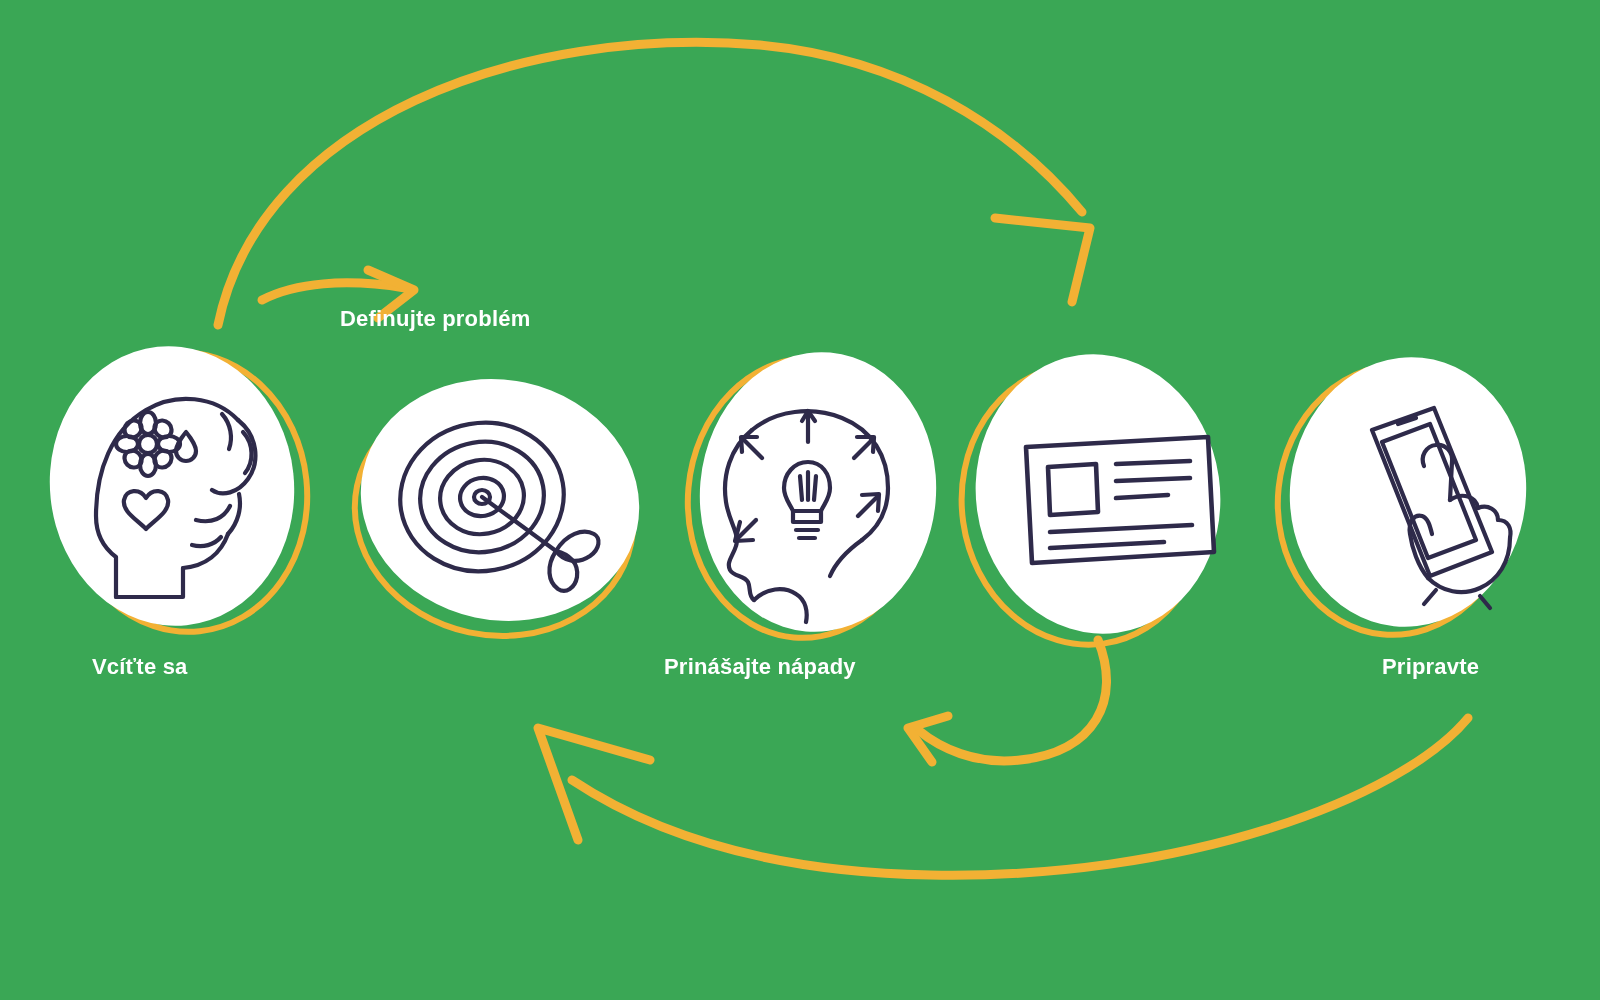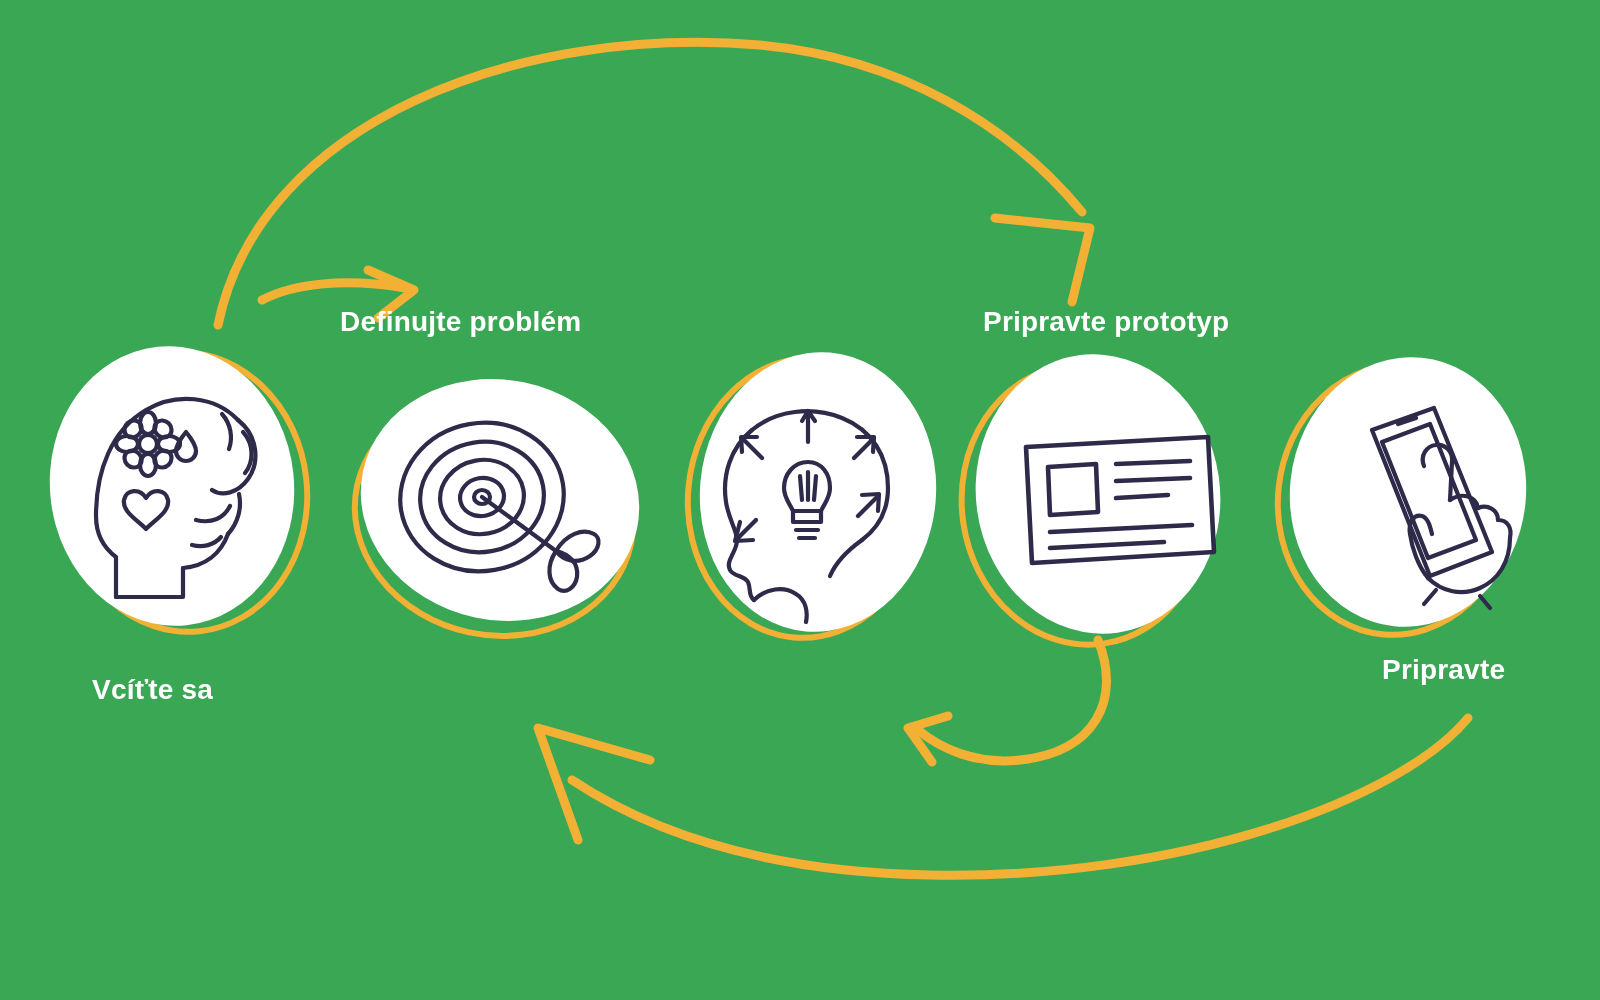--- a/index.html
+++ b/index.html
@@ -18,21 +18,21 @@
   #svg-layer {
     position: absolute;
     inset: 0;
     width: 1600px;
     height: 1000px;
   }
   .step-label {
     position: absolute;
     color: #ffffff;
     font-family: "Liberation Sans", sans-serif;
-    font-size: 28px;
+    font-size: 22px;
     font-weight: bold;
     letter-spacing: 0.2px;
     white-space: nowrap;
     user-select: none;
   }
 </style>
 </head>
 <body>
 
 <div id="stage">
@@ -167,22 +167,22 @@
 
         <path d="M1510,538 C1510,562 1498,580 1480,588 C1462,596 1442,592 1428,578"></path>
         <path d="M1428,578 C1418,566 1412,548 1410,534 C1408,522 1414,514 1422,516 C1428,518 1430,526 1432,534"></path>
         <path d="M1436,590 L1424,604"></path>
         <path d="M1480,596 L1490,608"></path>
       </g>
     </g>
 
   </svg>
 
-  <div class="step-label" style="left:92px; top:654px;margin-top:20px;">Vcíťte sa</div>
+  <div class="step-label" style="left:92px; top:654px;">Vcíťte sa</div>
 
   <div class="step-label" style="left:340px; top:306px;">Definujte problém</div>
 
+  <div class="step-label" style="left:664px; top:654px;">Prinášajte nápady</div>
 
-  <div class="step-label" style="left:983px; top:306px;">Pripravte prototyp</div>
 
   <div class="step-label" style="left:1382px; top:654px;">Pripravte</div>
 
 </div>
 
 </body></html>

